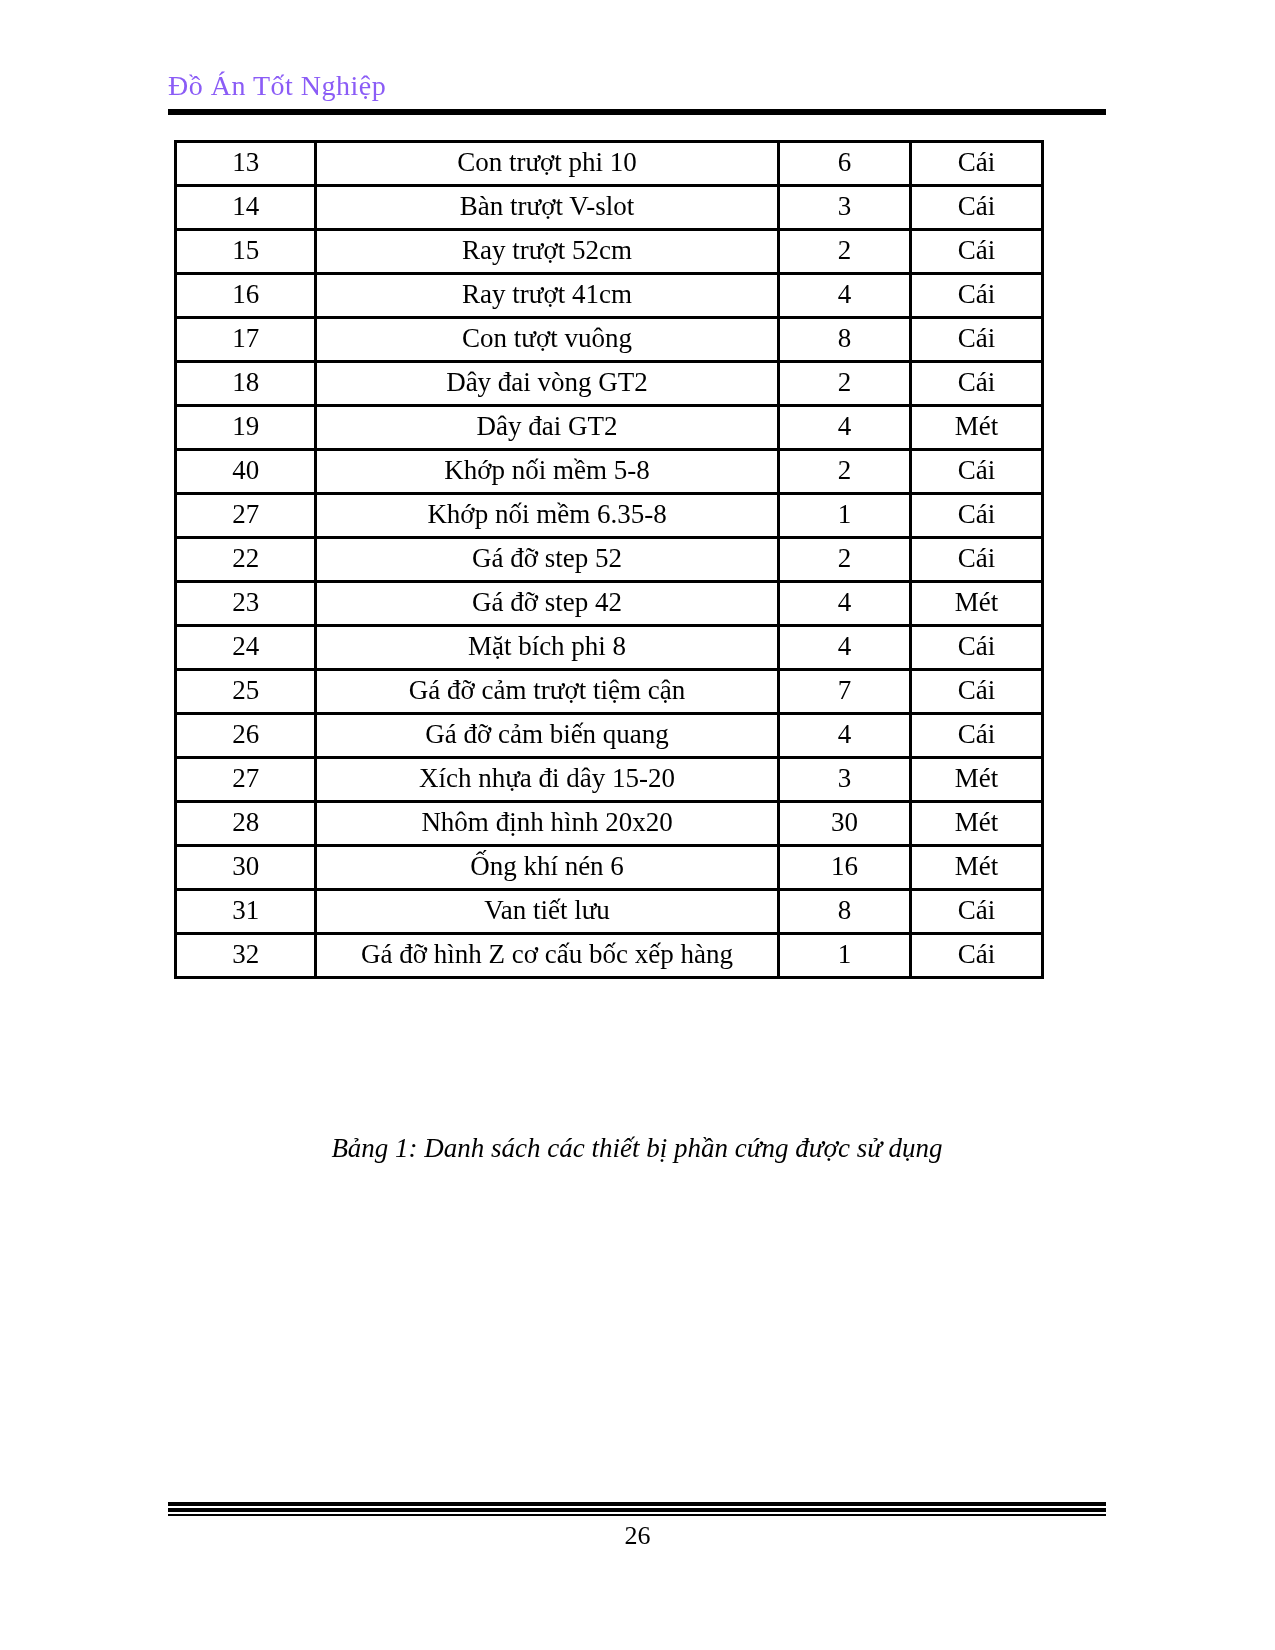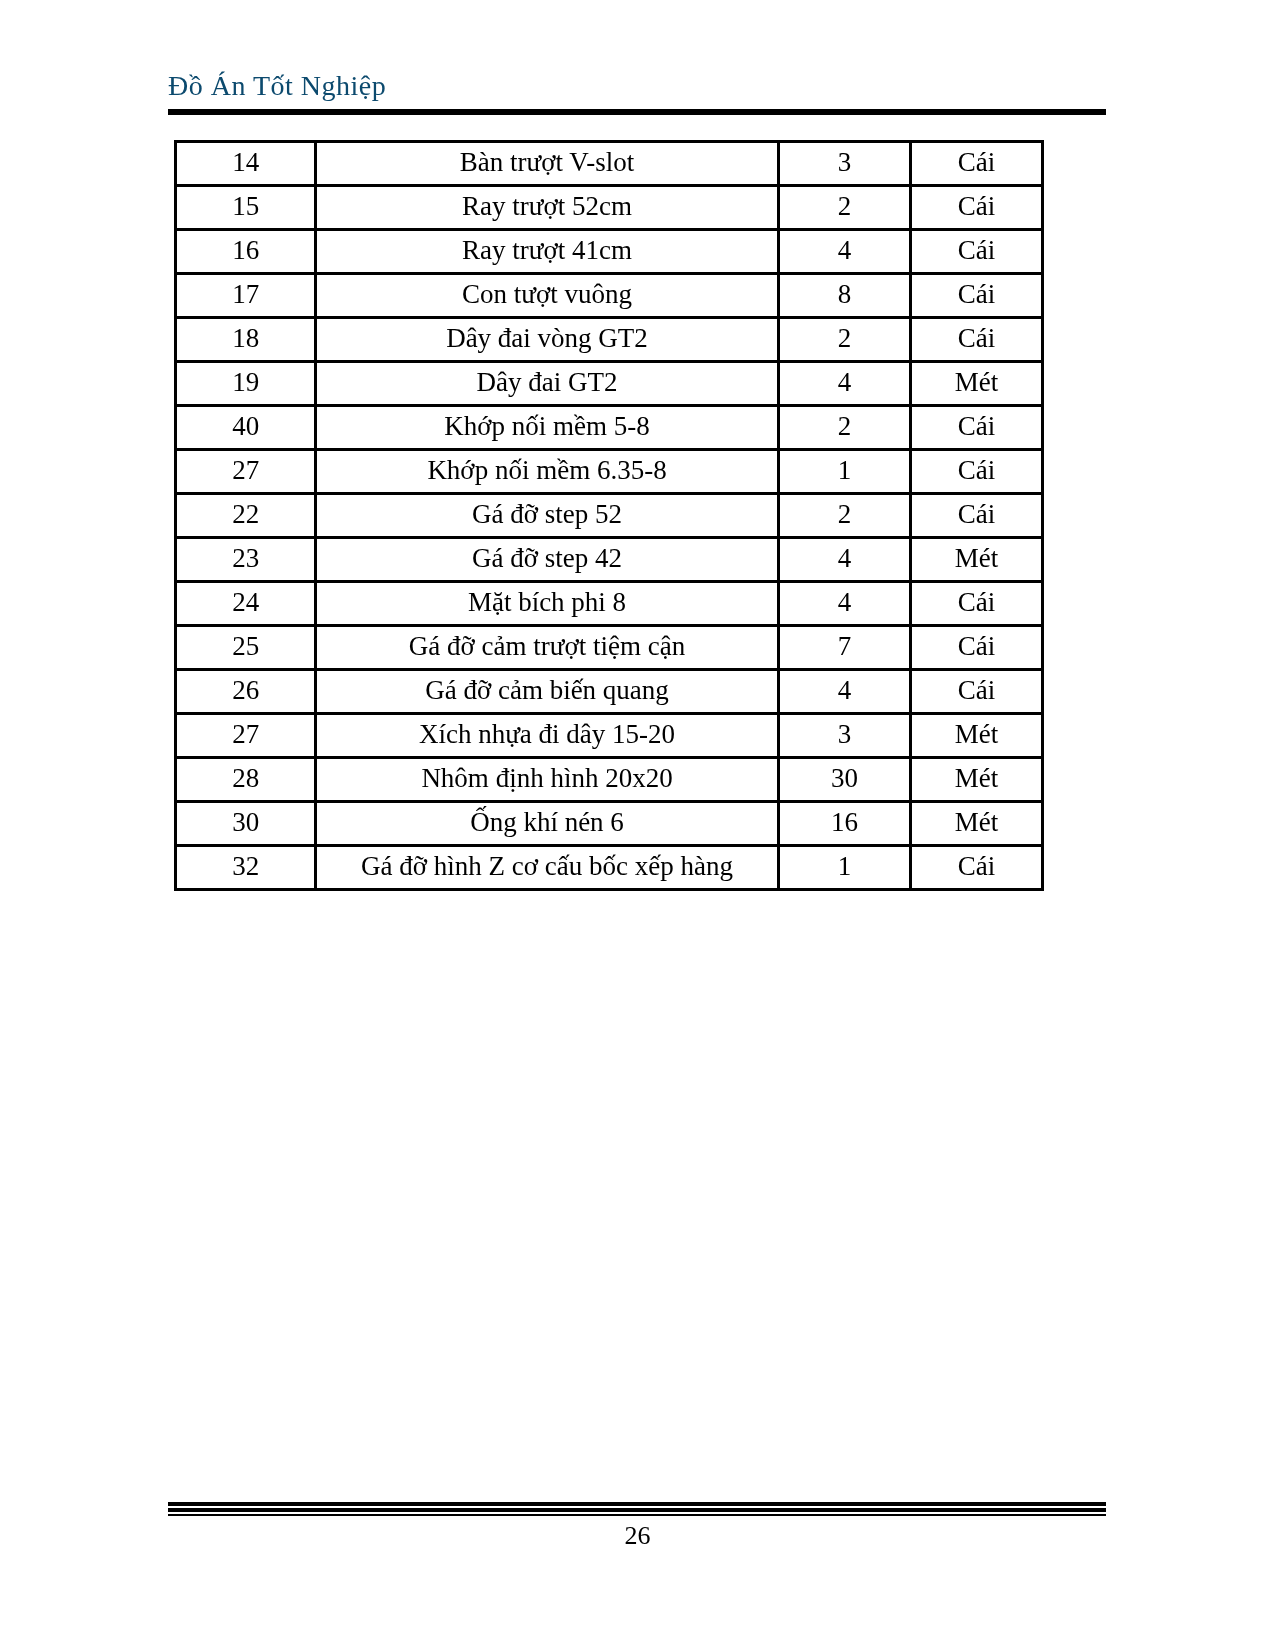--- a/index.html
+++ b/index.html
@@ -12,21 +12,21 @@
     margin: 0 auto;
     font-family: "Liberation Serif", "DejaVu Serif", serif;
     color: #000;
     overflow: hidden;
   }
   .doc-title {
     position: absolute;
     left: 168px;
     top: 70px;
     font-size: 28px;
-    color: #0c4a6e;
+    color: #8b5cf6;
     letter-spacing: 0.5px;
   }
   .header-rule {
     position: absolute;
     left: 168px;
     top: 109px;
     width: 938px;
     height: 4px;
     border-top: 2px solid #000;
     border-bottom: 4px solid #000;
@@ -85,20 +85,26 @@
 <body>
 
 <div class="page">
 
   <div class="doc-title">Đồ Án Tốt Nghiệp</div>
 
   <div class="header-rule"></div>
 
   <table class="parts">
     <tbody>
+    <tr>
+      <td class="col-no">13</td>
+      <td class="col-name">Con trượt phi 10</td>
+      <td class="col-qty">6</td>
+      <td class="col-unit">Cái</td>
+    </tr>
 
     <tr>
       <td class="col-no">14</td>
       <td class="col-name">Bàn trượt V-slot</td>
       <td class="col-qty">3</td>
       <td class="col-unit">Cái</td>
     </tr>
 
     <tr>
       <td class="col-no">15</td>
@@ -199,31 +205,38 @@
     </tr>
 
 
     <tr>
       <td class="col-no">30</td>
       <td class="col-name">Ống khí nén 6</td>
       <td class="col-qty">16</td>
       <td class="col-unit">Mét</td>
     </tr>
 
+    <tr>
+      <td class="col-no">31</td>
+      <td class="col-name">Van tiết lưu</td>
+      <td class="col-qty">8</td>
+      <td class="col-unit">Cái</td>
+    </tr>
 
     <tr>
       <td class="col-no">32</td>
       <td class="col-name">Gá đỡ hình Z cơ cấu bốc xếp hàng</td>
       <td class="col-qty">1</td>
       <td class="col-unit">Cái</td>
     </tr>
 
   </tbody>
   </table>
 
+  <div class="caption">Bảng 1: Danh sách các thiết bị phần cứng được sử dụng</div>
 
   <div class="footer-rule">
     <div class="l1"></div>
     <div class="l2"></div>
     <div class="l3"></div>
   </div>
 
   <div class="page-number">26</div>
 
 </div>

